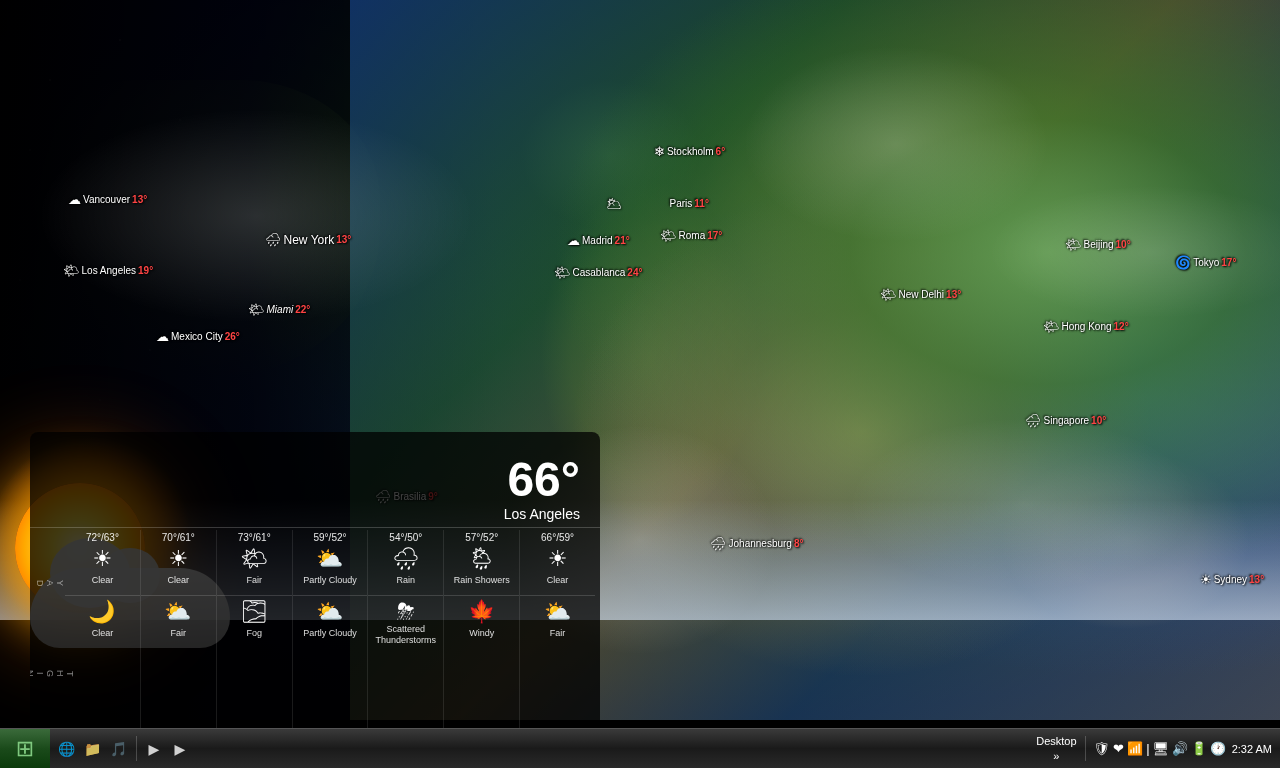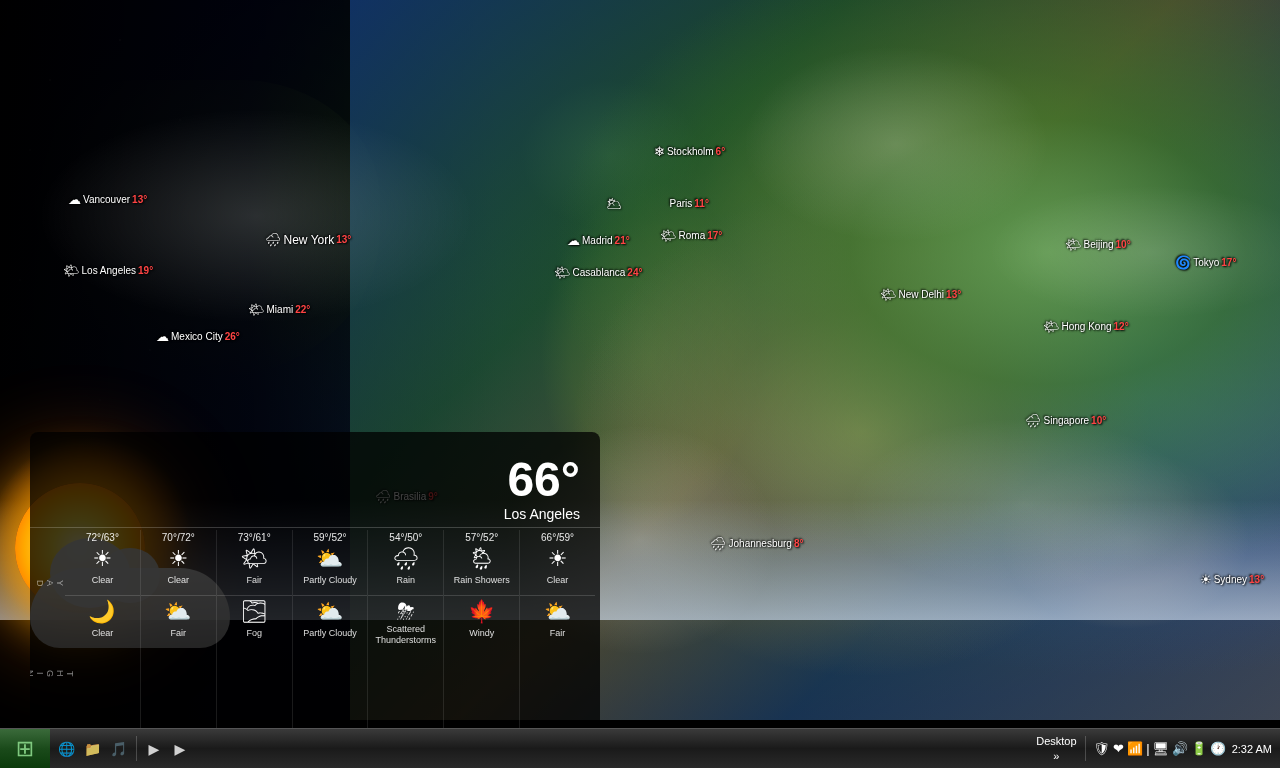--- a/index.html
+++ b/index.html
@@ -448,21 +448,21 @@
       <span style="font-size:10px;color:white;">Los Angeles</span>
       <span class="city-temp">19°</span>
     </div>
     <div class="city-label" style="left: 265px; top: 232px;">
       <span style="font-size:13px;">🌧</span>
       <span style="font-size:12px;color:white;">New York</span>
       <span class="city-temp">13°</span>
     </div>
     <div class="city-label" style="left: 248px; top: 302px;">
       <span style="font-size:13px;">🌤</span>
-      <span style="font-size:10px;color:white;">Miami</span>
+      <span style="font-size:10px;color:white;font-style:italic;">Miami</span>
       <span class="city-temp">22°</span>
     </div>
     <div class="city-label" style="left: 156px; top: 329px;">
       <span style="font-size:13px;">☁</span>
       <span style="font-size:10px;color:white;">Mexico City</span>
       <span class="city-temp">26°</span>
     </div>
     <div class="city-label" style="left: 375px; top: 489px;">
       <span style="font-size:13px;">🌧</span>
       <span style="font-size:10px;color:white;">Brasilia</span>
@@ -558,21 +558,21 @@
     <div class="forecast-cols" id="forecast-cols">
         <div class="forecast-col">
     <div class="temp-range">72°/63°</div>
     <div class="day-icon">☀</div>
     <div class="condition-label">Clear</div>
     <div class="dn-separator"></div>
     <div class="night-icon">🌙</div>
     <div class="condition-label">Clear</div>
   </div>
         <div class="forecast-col">
-    <div class="temp-range">70°/72°</div>
+    <div class="temp-range">70°/61°</div>
     <div class="day-icon">☀</div>
     <div class="condition-label">Clear</div>
     <div class="dn-separator"></div>
     <div class="night-icon">⛅</div>
     <div class="condition-label">Fair</div>
   </div>
         <div class="forecast-col">
     <div class="temp-range">73°/61°</div>
     <div class="day-icon">🌤</div>
     <div class="condition-label">Fair</div>

